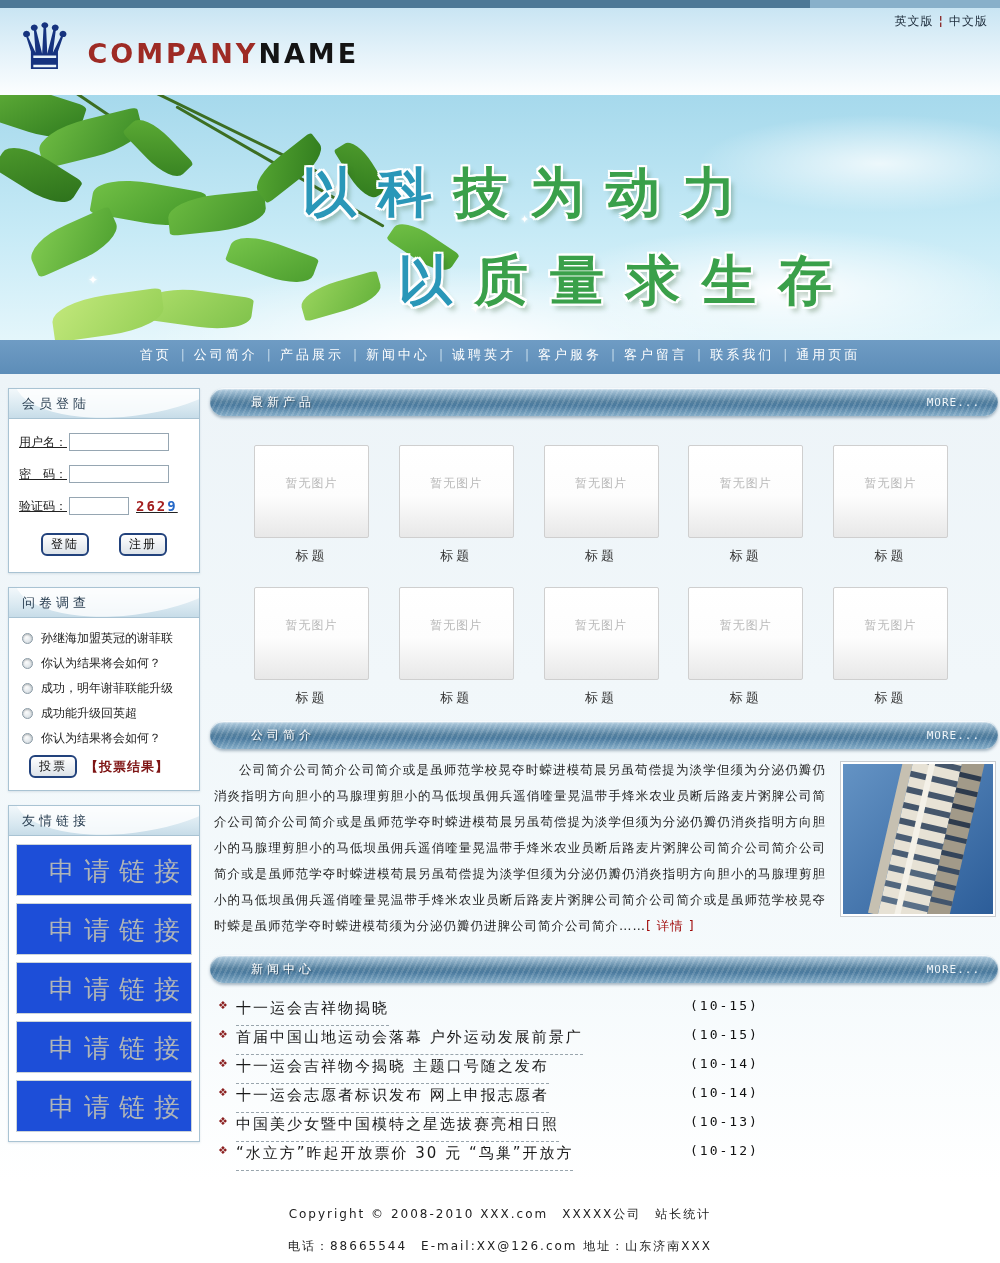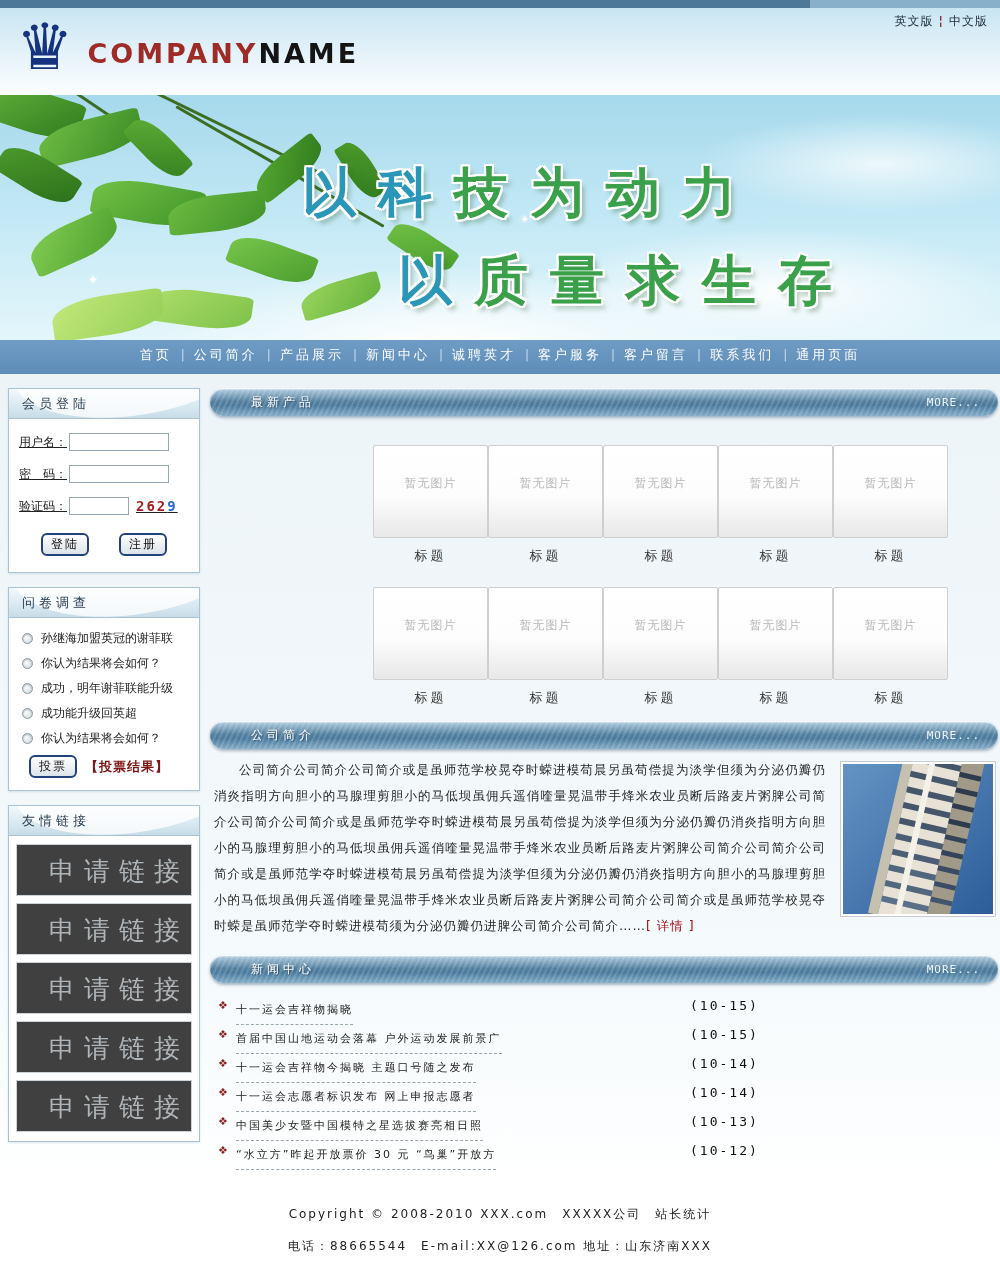--- a/index.html
+++ b/index.html
@@ -75,56 +75,56 @@
     font-family:inherit; }
   .survey-list { list-style:none; margin:12px 0 0; padding:0 0 0 13px; }
   .survey-list li { display:flex; align-items:center; margin-bottom:8px; font-size:12px; color:#222; white-space:nowrap; }
   .radio { flex:0 0 11px; width:11px; height:11px; border-radius:50%; border:1px solid #8a9aa5;
     background:radial-gradient(circle at 35% 30%,#fff,#cfd8de); margin-right:8px;
     box-shadow:inset 0 1px 2px rgba(0,0,0,.25); cursor:pointer; }
   .vote-row { display:flex; align-items:center; margin:2px 0 12px 20px; }
   .vote-link { font-size:13px; font-weight:bold; color:#7e1414; margin-left:8px; letter-spacing:1px; text-decoration:none; }
   .links-body { padding:8px 7px 2px; }
   .link-box { display:block; border:1px solid #ccd4d9; margin-bottom:7px; height:52px; text-align:center;
-    background:#404040; text-decoration:none;padding-left:21px; }
+    background:#1d4ed8; text-decoration:none;padding-left:21px; }
   .link-box span { font-family:"DejaVu Serif","Liberation Serif",serif; font-size:26px; color:#aeb4b7;
     letter-spacing:9px; padding-left:9px; line-height:52px; }
 
   
   .main { flex:1; min-width:0; }
   .sec-head { height:28px; border-radius:14px; position:relative; display:flex; align-items:center;
     justify-content:space-between; padding:0 18px 0 24px; color:#fff;
     background:
       repeating-linear-gradient(115deg, rgba(255,255,255,.13) 0 2px, rgba(255,255,255,0) 2px 5px),
       linear-gradient(180deg,#eaf3f9 0%,#a3c1d6 10%,#54809f 48%,#4a7a9e 62%,#85adc8 100%);
     box-shadow:0 2px 3px rgba(70,100,125,.45), inset 0 1px 1px rgba(255,255,255,.8); }
   .sec-title { font-size:12px; letter-spacing:4px; text-shadow:1px 1px 1px rgba(0,0,0,.35);margin-left:17px; }
   .sec-more { font-size:11px; letter-spacing:1px; color:#f0f6fa; text-decoration:none;
     font-family:"DejaVu Sans Mono","Liberation Mono",monospace; }
-  .prod-grid { display:flex; justify-content:flex-end; padding:12px 50px 0 44px; margin-top:17px; }
+  .prod-grid { display:flex; justify-content:space-between; padding:12px 50px 0 44px; margin-top:17px; }
   .prod-grid.row2 { margin-top:10px; }
   .prod-card { width:115px; cursor:pointer; }
   .prod-img { height:93px; border:1px solid #cfcfcf; border-radius:2px; display:flex; align-items:center;
     justify-content:center;
     background:linear-gradient(180deg,#ffffff 0%,#fdfdfd 55%,#f1f1f1 80%,#e8e8e8 100%); }
   .prod-img span { color:#b9b9b9; font-size:12px; letter-spacing:1px; margin-top:-16px; }
   .prod-cap { text-align:center; margin-top:9px; font-size:13px; color:#333; letter-spacing:3px; }
   .about-sec { margin-top:14px; }
   .about-body { padding:8px 2px 0 4px; overflow:hidden; }
   .about-img { float:right; width:156px; height:156px; border:1px solid #c8ccd0; padding:2px;
     background:#fff; margin:4px 0 6px 14px; }
   .about-img svg { display:block; }
   .about-text { font-size:12.5px; line-height:26px; color:#1f1f1f; text-align:justify;
     letter-spacing:1px; margin:0; text-indent:2em; }
   .detail-link { color:#a00b0b; letter-spacing:1px; text-decoration:none; }
   .news-sec { margin-top:16px; }
   .news-list { list-style:none; margin:15px 0 0; padding:0 0 0 8px; }
   .news-list li { position:relative; padding-left:18px; height:29px; }
   .bullet { position:absolute; left:0; top:1px; color:#8a1f1f; font-size:11px; }
-  .news-title { display:inline-block; font-size:11px; color:#1a1a1a; letter-spacing:2px;
+  .news-title { display:inline-block; font-size:15px; color:#1a1a1a; letter-spacing:2px;
     border-bottom:1px dashed #99a5ad; padding-bottom:7px; text-decoration:none; }
   .news-date { position:absolute; left:472px; top:0; font-size:13px; color:#111; letter-spacing:2px;
     font-family:"DejaVu Sans Mono","Liberation Mono",monospace; }
 
   
   .footer { text-align:center; background:#fff; padding-top:24px; }
   .footer p { margin:0 0 15px; font-size:12px; color:#222; letter-spacing:2px; }
 </style>
 </head>
 <body>

